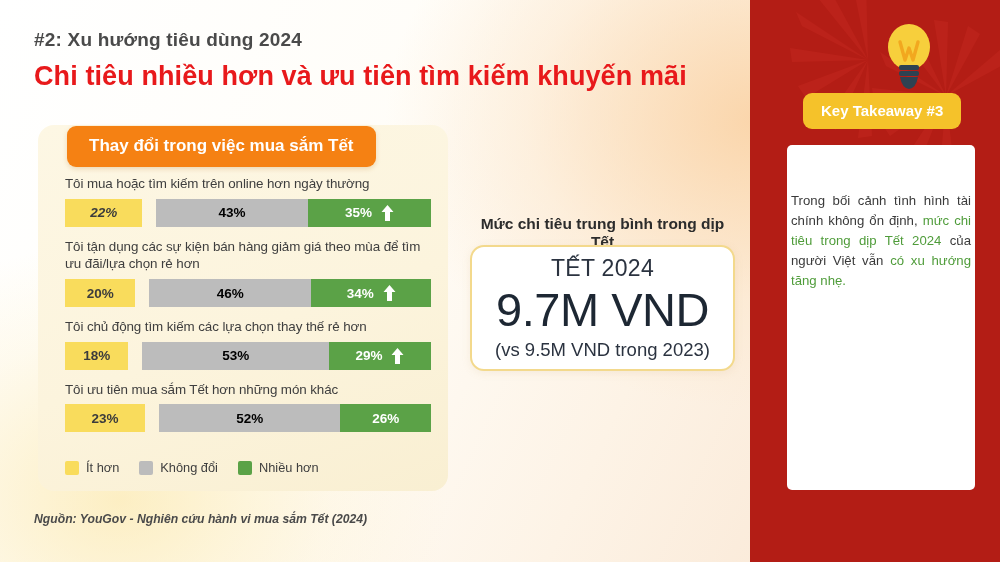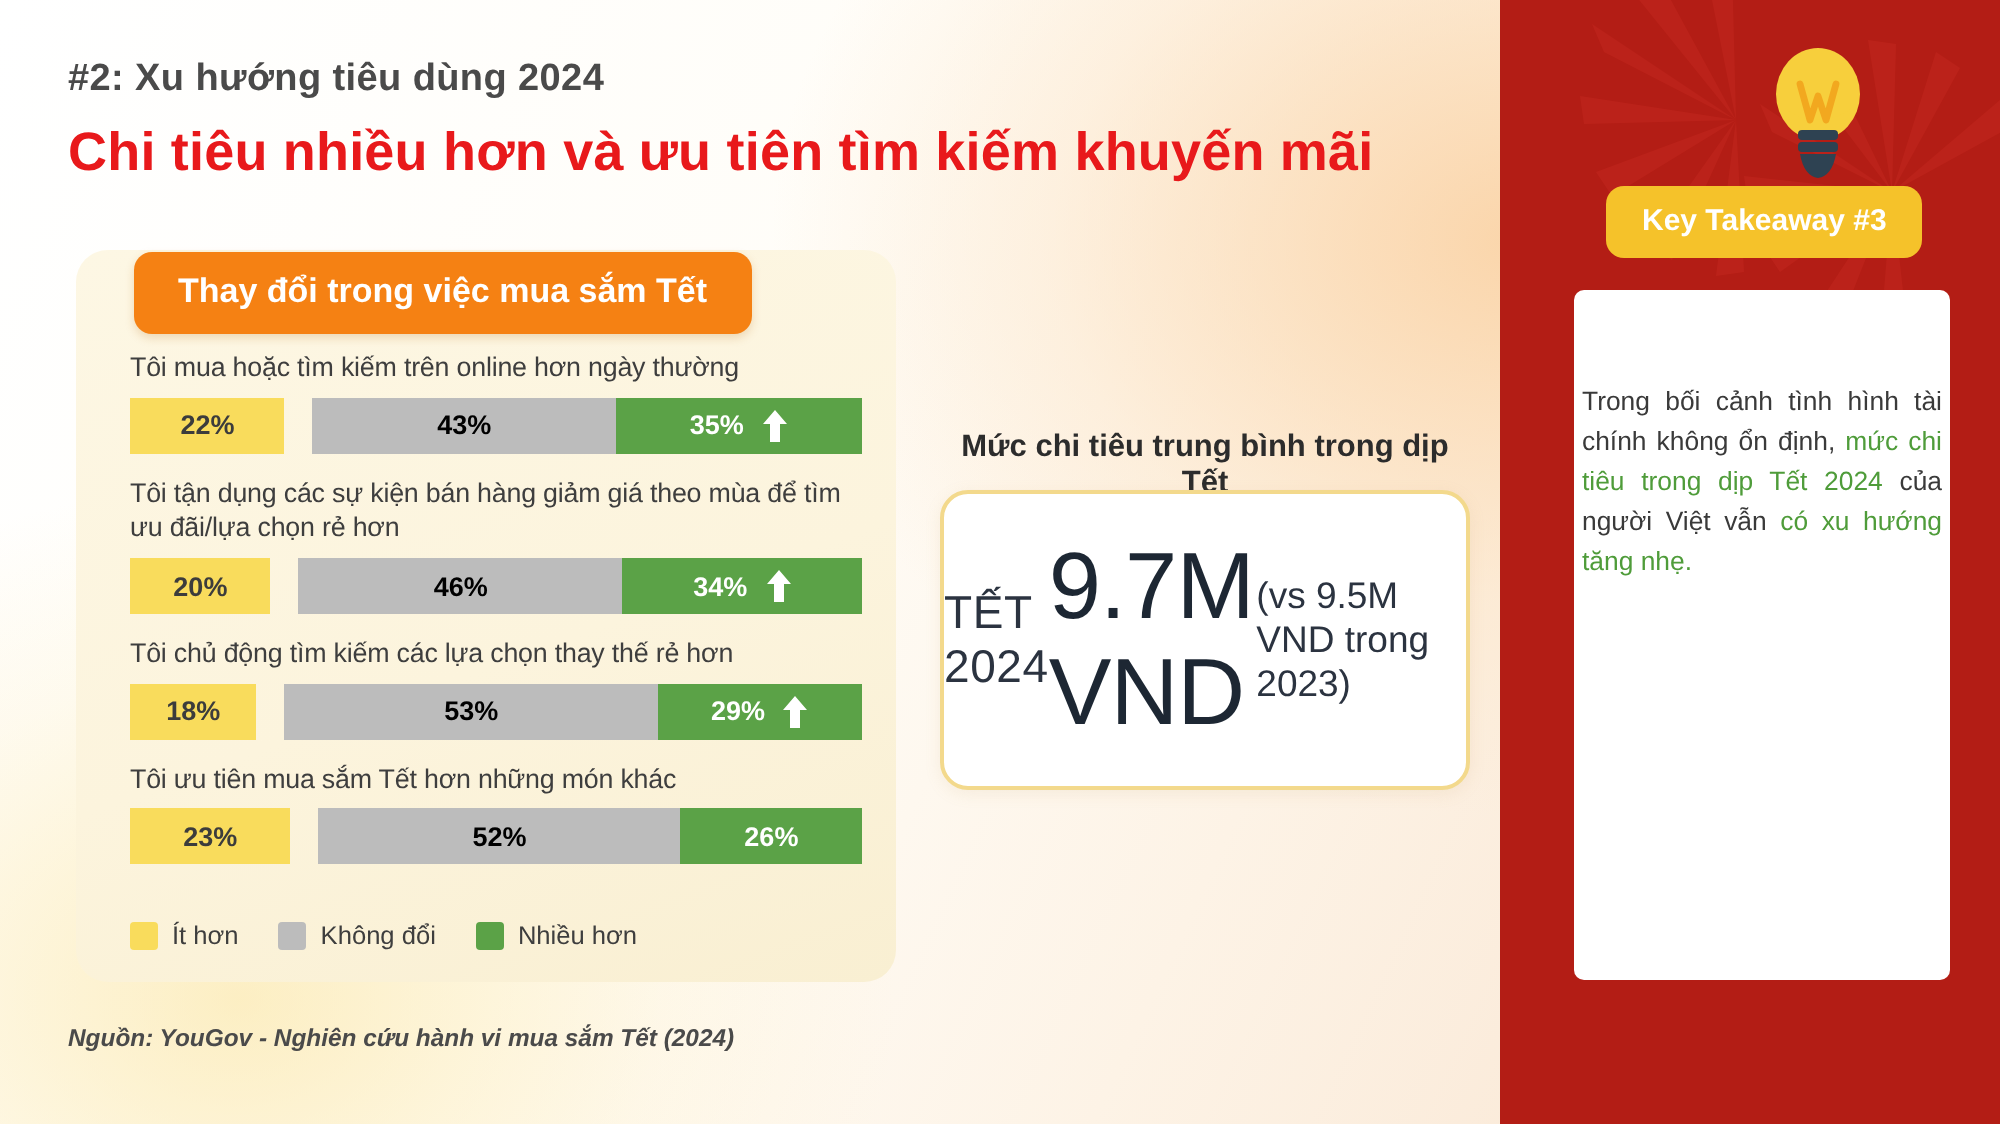--- a/index.html
+++ b/index.html
@@ -85,25 +85,25 @@
   }
 
   
   .stat-title {
     position: absolute; left: 470px; top: 215px; width: 265px;
     text-align: center;
     font-size: 15.5px; font-weight: bold; color: #2c2c2c;
   }
   .stat-card {
     position: absolute; left: 470px; top: 245px;
-    width: 265px; height: 150px;
+    width: 265px; height: 126px;
     background: #ffffff;
     border: 2px solid #f3d98c;
     border-radius: 14px;
-    display: flex; 
+    display: flex; flex-direction: column;
     align-items: center; justify-content: center;
     box-shadow: 0 2px 8px rgba(190,160,110,.13);
   }
   .stat-year { font-size: 23px; color: #2b3340; letter-spacing: .3px; }
   .stat-big {
     font-size: 47px; color: #1d2733;
     letter-spacing: -.5px; line-height: 1.12; margin: 2px 0 3px;
   }
   .stat-sub { font-size: 18.5px; color: #2b3340; }
 
@@ -145,21 +145,21 @@
   <div class="header">
     <div class="kicker">#2: Xu hướng tiêu dùng 2024</div>
     <div class="headline">Chi tiêu nhiều hơn và ưu tiên tìm kiếm khuyến mãi</div>
   </div>
 
   <div class="chart-card">
     <div class="rows" id="chart-rows">
         <div class="row">
           <div class="row-label">Tôi mua hoặc tìm kiếm trên online hơn ngày thường</div>
           <div class="bar">
-            <div class="seg less" style="width: 22%;">
+            <div class="seg less" style="width: 22%; font-style: italic;">
               <span>22%</span>
             </div>
             <div class="seg same" style="width: 43%;">
               <span>43%</span>
             </div>
             <div class="seg more" style="width: 35%;">
               <span>35%</span>
               <span class="arrow-up" style="width: auto; height: auto; display: inline-flex; align-items: center;">
                 <svg width="13" height="16" viewBox="0 0 13 16">
                   <path d="M6.5 0 L12.5 7 L9 7 L9 16 L4 16 L4 7 L0.5 7 Z" fill="#ffffff"></path>

